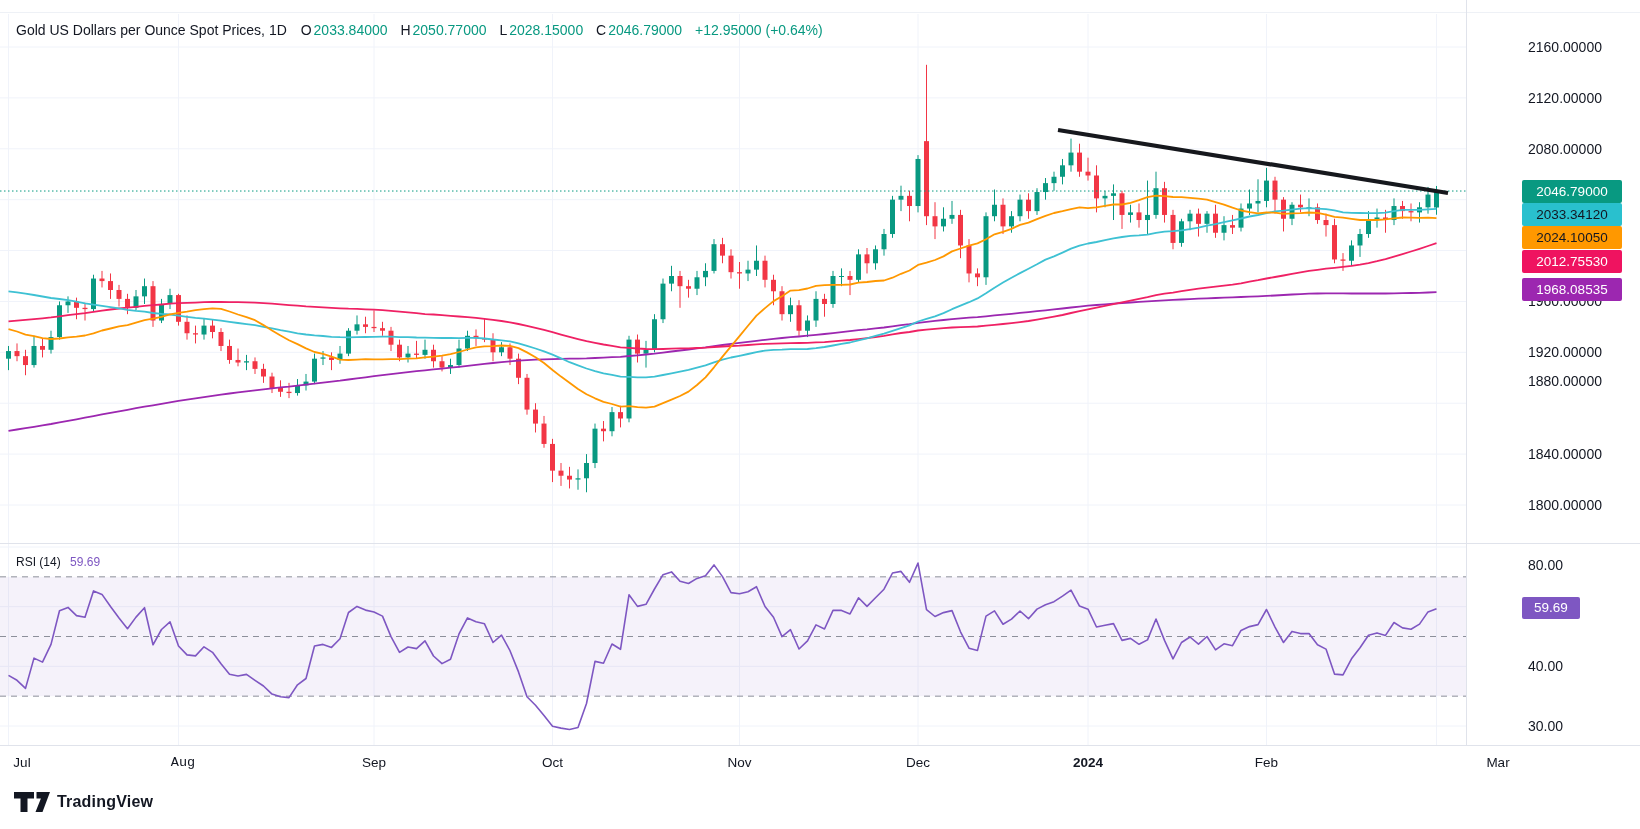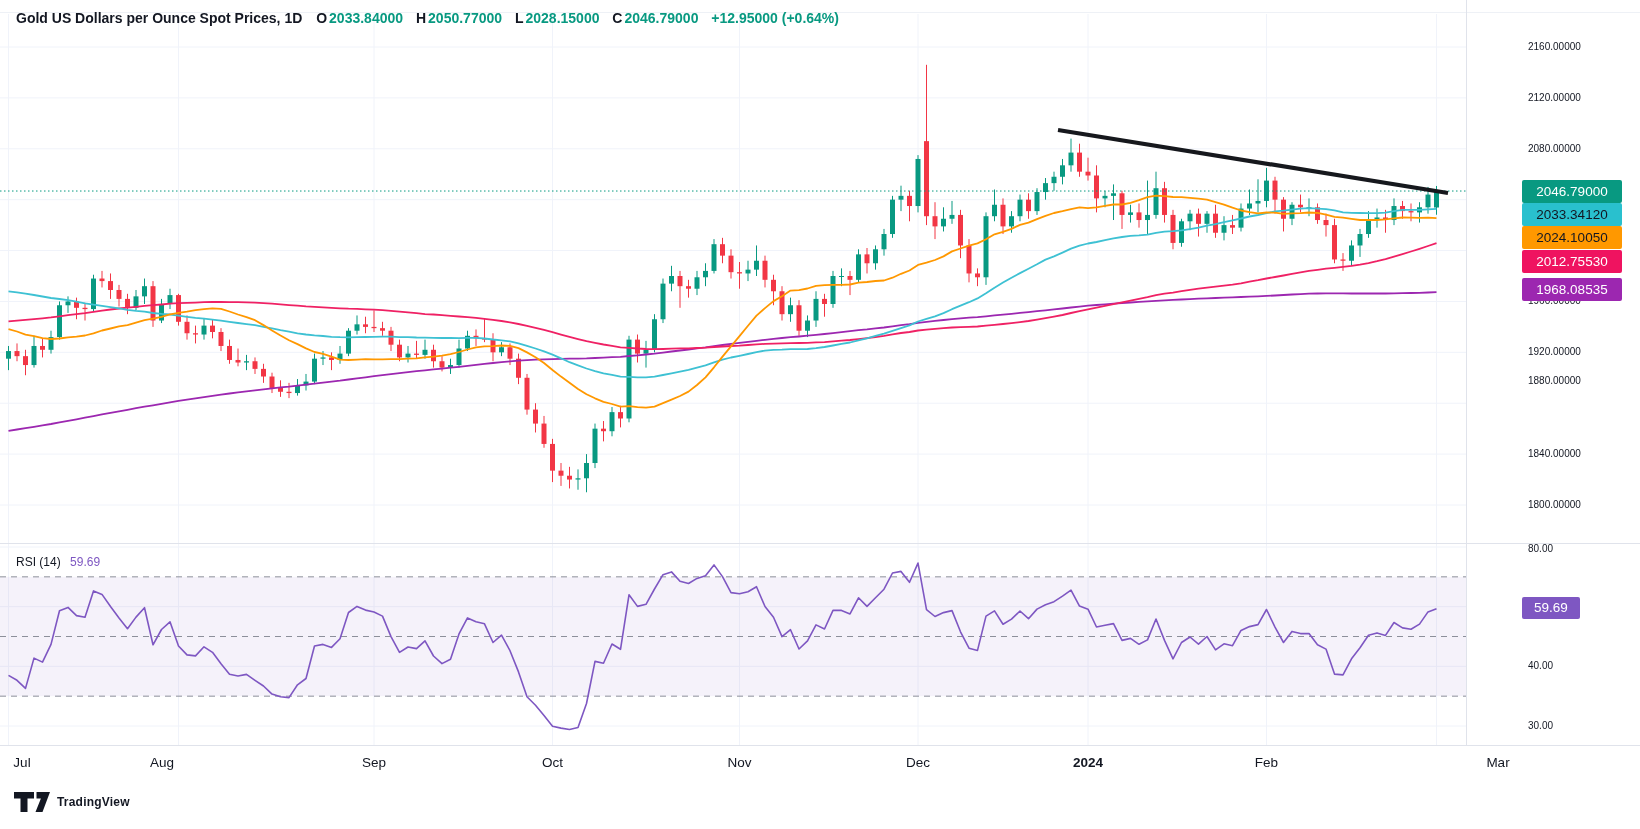--- a/index.html
+++ b/index.html
@@ -2,30 +2,30 @@
 <html><head>
 <meta charset="utf-8">
 <style>
   html,body{margin:0;padding:0;background:#fff;}
   #app{position:relative;width:1640px;height:829px;background:#ffffff;overflow:hidden;
        font-family:"Liberation Sans",sans-serif;color:#131722;}
   #chart{position:absolute;left:0;top:0;}
   .legend-row{position:absolute;left:16px;font-size:14px;white-space:nowrap;color:#131722;}
   .legend-row span{margin-right:2px;}
   .lg-val{margin-right:9px !important;}
-  .price-tick,.rsi-tick{position:absolute;left:1528px;font-size:10px;color:#131722;height:16px;line-height:16px;}
+  .price-tick,.rsi-tick{position:absolute;left:1528px;font-size:14px;color:#131722;height:16px;line-height:16px;}
   .badge{position:absolute;left:1522px;width:100px;height:23px;line-height:23px;text-align:center;
          font-size:13.5px;border-radius:2px;}
   .rsi-badge{position:absolute;left:1522px;width:58px;height:22px;line-height:22px;text-align:center;
          font-size:13.5px;color:#fff;border-radius:2px;}
   .month-label{position:absolute;top:755px;font-size:13.5px;color:#131722;transform:translateX(-50%);}
   .month-label.bold{font-weight:bold;}
   #rsi-label-row{position:absolute;left:16px;top:555px;font-size:12px;}
   #logo-row{position:absolute;left:14px;top:791px;height:22px;display:flex;align-items:center;gap:7px;}
-  #logo-text{font-size:12px;font-weight:bold;color:#131722;letter-spacing:.2px;}
+  #logo-text{font-size:16px;font-weight:bold;color:#131722;letter-spacing:.2px;}
   #time-axis-zone{position:absolute;left:0;top:746px;width:1640px;height:34px;cursor:ew-resize;}
   #price-axis-zone{position:absolute;left:1467px;top:0;width:173px;height:745px;cursor:ns-resize;}
 </style>
 </head>
 <body>
 
 <div id="app">
 
   <svg id="chart" width="1640" height="785">
       <line x1="0" y1="12.5" x2="1640" y2="12.5" stroke="#eef1f6" stroke-width="1"></line>
@@ -401,21 +401,21 @@
       </g>
       <polyline points="8.5,430.9 17.0,429.5 25.5,428.2 34.0,426.8 42.5,425.4 51.0,424.0 59.5,422.4 68.0,420.8 76.5,419.3 85.0,417.7 93.5,416.1 102.0,414.4 110.5,412.8 119.0,411.3 127.5,409.8 136.0,408.2 144.5,406.7 153.0,405.3 161.5,403.8 170.0,402.3 178.5,400.9 187.0,399.6 195.5,398.4 204.0,397.1 212.5,395.8 221.0,394.6 229.5,393.5 238.0,392.4 246.5,391.3 255.0,390.3 263.5,389.3 272.0,388.3 280.5,387.4 289.0,386.6 297.5,385.6 306.0,384.7 314.5,383.7 323.0,382.7 331.5,381.7 340.0,380.7 348.5,379.5 357.0,378.4 365.5,377.3 374.0,376.2 382.5,375.1 391.0,374.1 399.5,373.1 408.0,372.2 416.5,371.2 425.0,370.3 433.5,369.4 442.0,368.6 450.5,367.7 459.0,366.8 467.5,365.8 476.0,364.9 484.5,363.9 493.0,363.0 501.5,362.2 510.0,361.3 518.5,360.6 527.0,360.1 535.5,359.6 544.0,359.3 552.5,359.1 561.0,358.9 569.5,358.7 578.0,358.6 586.5,358.4 595.0,358.0 603.5,357.6 612.0,357.2 620.5,356.8 629.0,356.0 637.5,355.3 646.0,354.5 654.5,353.7 663.0,352.6 671.5,351.5 680.0,350.5 688.5,349.5 697.0,348.4 705.5,347.4 714.0,346.2 722.5,345.0 731.0,343.9 739.5,342.9 748.0,341.9 756.5,340.8 765.0,339.8 773.5,338.8 782.0,338.0 790.5,337.2 799.0,336.5 807.5,335.7 816.0,334.9 824.5,334.0 833.0,333.1 841.5,332.1 850.0,331.2 858.5,330.2 867.0,329.4 875.5,328.4 884.0,327.5 892.5,326.3 901.0,325.2 909.5,324.1 918.0,322.8 926.5,321.8 935.0,320.9 943.5,320.0 952.0,319.1 960.5,318.3 969.0,317.7 977.5,317.1 986.0,316.3 994.5,315.4 1003.0,314.6 1011.5,313.8 1020.0,312.9 1028.5,312.1 1037.0,311.2 1045.5,310.3 1054.0,309.4 1062.5,308.5 1071.0,307.5 1079.5,306.6 1088.0,305.7 1096.5,305.0 1105.0,304.3 1113.5,303.6 1122.0,303.0 1130.5,302.5 1139.0,301.9 1147.5,301.4 1156.0,300.8 1164.5,300.3 1173.0,299.9 1181.5,299.5 1190.0,299.1 1198.5,298.7 1207.0,298.3 1215.5,298.0 1224.0,297.7 1232.5,297.4 1241.0,297.0 1249.5,296.7 1258.0,296.3 1266.5,295.9 1275.0,295.5 1283.5,295.0 1292.0,294.5 1300.5,294.1 1309.0,293.7 1317.5,293.5 1326.0,293.3 1334.5,293.3 1343.0,293.4 1351.5,293.5 1360.0,293.5 1368.5,293.5 1377.0,293.5 1385.5,293.5 1394.0,293.3 1402.5,293.2 1411.0,293.0 1419.5,292.8 1428.0,292.5 1436.5,292.2" fill="none" stroke="#9c27b0" stroke-width="1.8" stroke-linejoin="round"></polyline>
       <polyline points="8.5,321.4 17.0,320.6 25.5,319.9 34.0,319.1 42.5,318.3 51.0,317.4 59.5,316.3 68.0,315.1 76.5,314.1 85.0,313.1 93.5,311.8 102.0,310.6 110.5,309.5 119.0,308.5 127.5,307.7 136.0,306.8 144.5,305.8 153.0,305.2 161.5,304.5 170.0,303.7 178.5,303.2 187.0,302.9 195.5,302.6 204.0,302.2 212.5,302.0 221.0,301.9 229.5,302.1 238.0,302.2 246.5,302.4 255.0,302.7 263.5,303.1 272.0,303.7 280.5,304.4 289.0,305.1 297.5,305.7 306.0,306.4 314.5,306.8 323.0,307.3 331.5,307.8 340.0,308.3 348.5,308.7 357.0,308.9 365.5,309.3 374.0,309.7 382.5,310.2 391.0,310.8 399.5,311.6 408.0,312.4 416.5,313.2 425.0,314.1 433.5,314.5 442.0,315.2 450.5,315.9 459.0,316.5 467.5,317.2 476.0,317.9 484.5,318.8 493.0,319.9 501.5,321.0 510.0,322.4 518.5,324.0 527.0,325.8 535.5,327.8 544.0,329.9 552.5,332.2 561.0,334.6 569.5,336.9 578.0,339.1 586.5,341.2 595.0,342.8 603.5,344.5 612.0,345.9 620.5,347.3 629.0,347.8 637.5,348.5 646.0,349.0 654.5,349.2 663.0,349.0 671.5,348.7 680.0,348.4 688.5,348.4 697.0,348.0 705.5,347.7 714.0,347.0 722.5,346.5 731.0,346.0 739.5,345.6 748.0,345.0 756.5,344.4 765.0,343.9 773.5,343.6 782.0,343.3 790.5,343.1 799.0,343.0 807.5,342.9 816.0,342.4 824.5,342.1 833.0,341.4 841.5,340.7 850.0,340.0 858.5,339.1 867.0,338.1 875.5,337.0 884.0,335.9 892.5,334.4 901.0,333.0 909.5,332.0 918.0,330.5 926.5,329.6 935.0,328.8 943.5,328.2 952.0,327.5 960.5,327.1 969.0,326.8 977.5,326.5 986.0,325.7 994.5,324.9 1003.0,324.0 1011.5,323.1 1020.0,322.1 1028.5,321.0 1037.0,319.6 1045.5,318.1 1054.0,316.6 1062.5,315.0 1071.0,313.0 1079.5,311.1 1088.0,309.3 1096.5,307.6 1105.0,305.9 1113.5,304.1 1122.0,302.3 1130.5,300.6 1139.0,298.8 1147.5,297.1 1156.0,295.2 1164.5,293.7 1173.0,292.6 1181.5,291.2 1190.0,289.8 1198.5,288.7 1207.0,287.6 1215.5,286.7 1224.0,285.7 1232.5,284.6 1241.0,283.3 1249.5,281.7 1258.0,280.2 1266.5,278.5 1275.0,277.0 1283.5,275.5 1292.0,273.9 1300.5,272.3 1309.0,270.9 1317.5,269.8 1326.0,268.6 1334.5,267.8 1343.0,266.9 1351.5,265.9 1360.0,264.7 1368.5,263.1 1377.0,261.2 1385.5,259.1 1394.0,256.7 1402.5,254.1 1411.0,251.5 1419.5,248.8 1428.0,246.0 1436.5,243.2" fill="none" stroke="#ef2164" stroke-width="1.8" stroke-linejoin="round"></polyline>
       <polyline points="8.5,291.3 17.0,292.3 25.5,293.7 34.0,295.0 42.5,296.5 51.0,298.0 59.5,299.0 68.0,300.2 76.5,301.7 85.0,303.4 93.5,304.7 102.0,305.8 110.5,307.1 119.0,308.4 127.5,309.8 136.0,310.9 144.5,311.6 153.0,313.0 161.5,313.9 170.0,314.5 178.5,315.6 187.0,316.8 195.5,317.9 204.0,318.7 212.5,319.6 221.0,320.7 229.5,321.9 238.0,323.0 246.5,324.1 255.0,325.2 263.5,326.8 272.0,328.4 280.5,330.2 289.0,331.7 297.5,333.3 306.0,334.5 314.5,335.4 323.0,336.0 331.5,336.8 340.0,337.2 348.5,337.3 357.0,337.1 365.5,337.0 374.0,336.8 382.5,336.7 391.0,336.7 399.5,337.1 408.0,337.2 416.5,337.5 425.0,337.6 433.5,337.8 442.0,338.0 450.5,338.0 459.0,338.1 467.5,337.8 476.0,337.8 484.5,338.5 493.0,339.5 501.5,340.3 510.0,341.3 518.5,343.3 527.0,345.9 535.5,348.5 544.0,351.4 552.5,354.7 561.0,358.3 569.5,362.2 578.0,365.3 586.5,368.5 595.0,371.2 603.5,373.4 612.0,374.9 620.5,376.6 629.0,376.9 637.5,377.3 646.0,377.4 654.5,376.6 663.0,375.0 671.5,373.3 680.0,371.6 688.5,369.9 697.0,367.7 705.5,365.3 714.0,362.3 722.5,359.7 731.0,357.5 739.5,355.8 748.0,354.0 756.5,352.1 765.0,350.6 773.5,349.8 782.0,349.6 790.5,349.2 799.0,349.2 807.5,349.0 816.0,348.1 824.5,347.0 833.0,345.5 841.5,343.9 850.0,342.5 858.5,340.3 867.0,338.3 875.5,335.9 884.0,333.7 892.5,330.9 901.0,328.1 909.5,325.4 918.0,321.5 926.5,318.9 935.0,316.3 943.5,313.1 952.0,309.2 960.5,305.6 969.0,302.2 977.5,298.4 986.0,293.2 994.5,287.7 1003.0,282.6 1011.5,277.7 1020.0,273.1 1028.5,268.7 1037.0,264.3 1045.5,259.6 1054.0,256.4 1062.5,252.6 1071.0,248.6 1079.5,245.7 1088.0,243.5 1096.5,242.0 1105.0,240.2 1113.5,238.3 1122.0,237.0 1130.5,235.8 1139.0,235.4 1147.5,234.6 1156.0,232.9 1164.5,231.7 1173.0,231.2 1181.5,230.4 1190.0,229.1 1198.5,227.7 1207.0,225.7 1215.5,224.2 1224.0,222.1 1232.5,220.3 1241.0,218.5 1249.5,216.5 1258.0,215.0 1266.5,213.1 1275.0,211.4 1283.5,210.7 1292.0,209.6 1300.5,208.7 1309.0,208.2 1317.5,208.6 1326.0,209.2 1334.5,210.3 1343.0,212.3 1351.5,212.9 1360.0,213.0 1368.5,213.1 1377.0,213.1 1385.5,212.6 1394.0,211.2 1402.5,209.9 1411.0,209.8 1419.5,209.9 1428.0,209.3 1436.5,208.8" fill="none" stroke="#3ec1d3" stroke-width="1.8" stroke-linejoin="round"></polyline>
       <polyline points="8.5,329.2 17.0,331.5 25.5,334.6 34.0,336.2 42.5,338.2 51.0,339.0 59.5,338.5 68.0,337.3 76.5,336.7 85.0,335.5 93.5,333.3 102.0,330.5 110.5,328.5 119.0,326.4 127.5,325.1 136.0,322.7 144.5,320.1 153.0,318.7 161.5,316.9 170.0,314.4 178.5,312.9 187.0,311.7 195.5,310.2 204.0,309.2 212.5,308.3 221.0,308.8 229.5,311.5 238.0,314.5 246.5,317.2 255.0,320.2 263.5,325.1 272.0,330.5 280.5,335.5 289.0,340.2 297.5,344.1 306.0,348.4 314.5,352.0 323.0,353.9 331.5,356.7 340.0,359.6 348.5,360.0 357.0,359.6 365.5,359.2 374.0,359.3 382.5,359.3 391.0,359.2 399.5,359.1 408.0,358.6 416.5,358.3 425.0,357.4 433.5,356.6 442.0,355.6 450.5,354.2 459.0,352.0 467.5,349.5 476.0,347.4 484.5,346.4 493.0,346.2 501.5,345.5 510.0,345.8 518.5,348.1 527.0,352.4 535.5,357.2 544.0,363.0 552.5,370.0 561.0,376.6 569.5,382.7 578.0,388.9 586.5,394.3 595.0,398.3 603.5,401.8 612.0,404.0 620.5,406.7 629.0,406.2 637.5,407.1 646.0,407.7 654.5,406.7 663.0,403.2 671.5,399.7 680.0,396.0 688.5,391.6 697.0,385.0 705.5,377.3 714.0,367.3 722.5,356.6 731.0,346.4 739.5,336.1 748.0,325.7 756.5,315.6 765.0,308.1 773.5,301.1 782.0,296.2 790.5,290.6 799.0,290.1 807.5,288.5 816.0,285.9 824.5,285.2 833.0,284.8 841.5,284.8 850.0,284.5 858.5,282.7 867.0,282.0 875.5,281.0 884.0,280.5 892.5,277.7 901.0,273.8 909.5,270.5 918.0,264.9 926.5,262.7 935.0,260.0 943.5,256.4 952.0,251.4 960.5,248.5 969.0,245.6 977.5,243.4 986.0,239.3 994.5,234.3 1003.0,231.9 1011.5,228.9 1020.0,224.9 1028.5,222.7 1037.0,219.1 1045.5,215.8 1054.0,213.0 1062.5,211.2 1071.0,209.1 1079.5,207.4 1088.0,208.2 1096.5,207.3 1105.0,205.8 1113.5,204.5 1122.0,204.5 1130.5,202.8 1139.0,200.2 1147.5,197.1 1156.0,195.7 1164.5,196.2 1173.0,197.0 1181.5,197.2 1190.0,197.9 1198.5,198.6 1207.0,199.7 1215.5,202.1 1224.0,204.6 1232.5,207.7 1241.0,210.5 1249.5,212.1 1258.0,213.3 1266.5,212.5 1275.0,212.6 1283.5,213.9 1292.0,213.4 1300.5,213.2 1309.0,212.5 1317.5,212.8 1326.0,214.6 1334.5,216.8 1343.0,217.7 1351.5,218.9 1360.0,220.0 1368.5,219.8 1377.0,220.0 1385.5,219.3 1394.0,218.4 1402.5,217.5 1411.0,217.7 1419.5,217.9 1428.0,217.6 1436.5,218.1" fill="none" stroke="#ff9800" stroke-width="1.8" stroke-linejoin="round"></polyline>
       <line x1="0" y1="191.02827777777782" x2="1466" y2="191.02827777777782" stroke="#089981" stroke-width="1" stroke-dasharray="1.5,2.5"></line>
       <line x1="1058" y1="130" x2="1448" y2="193" stroke="#16181d" stroke-width="4.2"></line>
       <polyline points="8.5,675.4 17.0,680.3 25.5,688.4 34.0,658.1 42.5,662.1 51.0,644.4 59.5,610.7 68.0,607.4 76.5,615.6 85.0,617.3 93.5,590.9 102.0,594.4 110.5,606.5 119.0,617.9 127.5,628.7 136.0,617.1 144.5,607.7 153.0,644.8 161.5,629.5 170.0,621.8 178.5,646.0 187.0,654.9 195.5,655.9 204.0,646.8 212.5,652.3 221.0,663.8 229.5,674.2 238.0,676.0 246.5,674.4 255.0,680.3 263.5,686.0 272.0,694.1 280.5,696.7 289.0,697.6 297.5,684.8 306.0,678.5 314.5,646.0 323.0,644.4 331.5,647.4 340.0,638.8 348.5,612.5 357.0,606.4 365.5,610.1 374.0,612.0 382.5,616.1 391.0,636.6 399.5,652.4 408.0,647.0 416.5,648.6 425.0,640.8 433.5,656.0 442.0,663.6 450.5,659.2 459.0,633.9 467.5,617.9 476.0,621.8 484.5,623.8 493.0,642.5 501.5,635.2 510.0,650.7 518.5,671.9 527.0,696.8 535.5,705.2 544.0,715.5 552.5,726.3 561.0,728.1 569.5,729.5 578.0,727.5 586.5,703.5 595.0,661.4 603.5,663.3 612.0,644.0 620.5,649.3 629.0,594.8 637.5,606.4 646.0,604.3 654.5,589.0 663.0,574.7 671.5,571.9 680.0,581.2 688.5,583.5 697.0,578.4 705.5,575.7 714.0,564.9 722.5,576.6 731.0,592.6 739.5,593.8 748.0,591.7 756.5,586.7 765.0,606.5 773.5,617.2 782.0,636.6 790.5,629.7 799.0,649.0 807.5,640.8 816.0,624.9 824.5,629.0 833.0,610.4 841.5,610.4 850.0,613.9 858.5,597.8 867.0,606.4 875.5,597.8 884.0,589.2 892.5,573.0 901.0,571.4 909.5,582.3 918.0,563.1 926.5,609.7 935.0,616.5 943.5,612.6 952.0,610.6 960.5,631.8 969.0,648.2 977.5,650.4 986.0,616.1 994.5,610.9 1003.0,624.2 1011.5,619.1 1020.0,611.0 1028.5,618.7 1037.0,609.1 1045.5,604.8 1054.0,601.7 1062.5,596.1 1071.0,590.1 1079.5,606.1 1088.0,609.2 1096.5,627.0 1105.0,625.3 1113.5,623.6 1122.0,640.4 1130.5,638.4 1139.0,644.3 1147.5,639.9 1156.0,619.0 1164.5,640.4 1173.0,658.8 1181.5,642.5 1190.0,637.0 1198.5,644.2 1207.0,636.5 1215.5,649.9 1224.0,643.8 1232.5,645.7 1241.0,630.4 1249.5,626.6 1258.0,624.6 1266.5,609.5 1275.0,627.1 1283.5,642.5 1292.0,631.4 1300.5,633.6 1309.0,633.6 1317.5,644.8 1326.0,649.1 1334.5,674.1 1343.0,674.9 1351.5,658.8 1360.0,647.8 1368.5,635.2 1377.0,632.9 1385.5,635.4 1394.0,622.5 1402.5,627.9 1411.0,629.3 1419.5,624.1 1428.0,611.9 1436.5,608.7" fill="none" stroke="#7e57c2" stroke-width="1.6" stroke-linejoin="round"></polyline>
     </svg>
 
-  <div class="legend-row" style="top:10px;font-weight:bold;">
+  <div class="legend-row" style="top:22px;">
     <span>Gold US Dollars per Ounce Spot Prices, 1D</span>
     <span style="margin-left:8px;">O</span><span style="color:#089981;" class="lg-val">2033.84000</span>
     <span>H</span><span style="color:#089981;" class="lg-val">2050.77000</span>
     <span>L</span><span style="color:#089981;" class="lg-val">2028.15000</span>
     <span>C</span><span style="color:#089981;" class="lg-val">2046.79000</span>
     <span style="color:#089981;">+12.95000 (+0.64%)</span>
   </div>
 
 
   <div id="rsi-label-row">
@@ -427,31 +427,31 @@
   <div id="time-axis-zone"></div>
   <div id="overlays">
       <div class="price-tick" style="top:39px;">2160.00000</div>
       <div class="price-tick" style="top:89.88888888888889px;">2120.00000</div>
       <div class="price-tick" style="top:140.77777777777777px;">2080.00000</div>
       <div class="price-tick" style="top:293.44444444444446px;">1960.00000</div>
       <div class="price-tick" style="top:344.3333333333333px;">1920.00000</div>
       <div class="price-tick" style="top:373px;">1880.00000</div>
       <div class="price-tick" style="top:446.1111111111111px;">1840.00000</div>
       <div class="price-tick" style="top:497px;">1800.00000</div>
-      <div class="rsi-tick" style="top:541px;">80.00</div>
+      <div class="rsi-tick" style="top:557px;">80.00</div>
       <div class="rsi-tick" style="top:658.3333333333334px;">40.00</div>
       <div class="rsi-tick" style="top:718px;">30.00</div>
       <div class="badge" style="top:180px;background:#089981;color:#ffffff;">2046.79000</div>
       <div class="badge" style="top:203px;background:#29c0ce;color:#131722;">2033.34120</div>
       <div class="badge" style="top:226px;background:#ff9800;color:#131722;">2024.10050</div>
       <div class="badge" style="top:250px;background:#ef1360;color:#ffffff;">2012.75530</div>
       <div class="badge" style="top:278px;background:#9c27b0;color:#ffffff;">1968.08535</div>
       <div class="rsi-badge" style="top:596.5915px;background:#7e57c2;">59.69</div>
       <div class="month-label" style="left:22px;">Jul</div>
-      <div class="month-label" style="left:162px;">Aug</div>
+      <div class="month-label" style="left:183px;font-family:Liberation Mono, monospace;">Aug</div>
       <div class="month-label" style="left:374px;">Sep</div>
       <div class="month-label" style="left:552.5px;">Oct</div>
       <div class="month-label" style="left:739.5px;">Nov</div>
       <div class="month-label" style="left:918px;">Dec</div>
       <div class="month-label bold" style="left:1088px;">2024</div>
       <div class="month-label" style="left:1266.5px;">Feb</div>
       <div class="month-label" style="left:1498px;">Mar</div>
     </div>
 
   <div id="logo-row">

